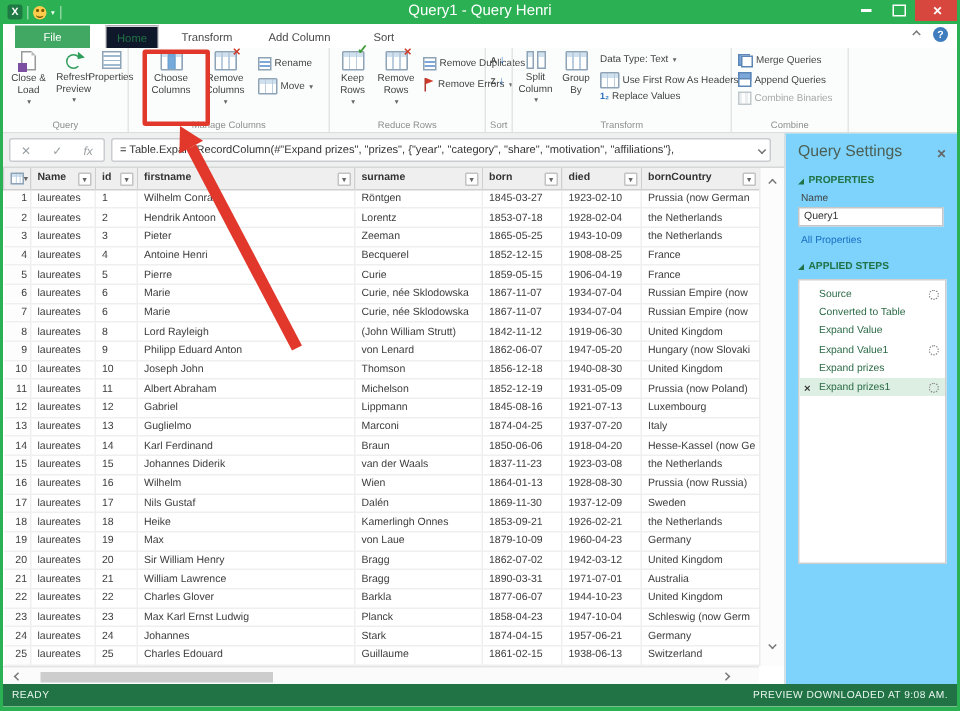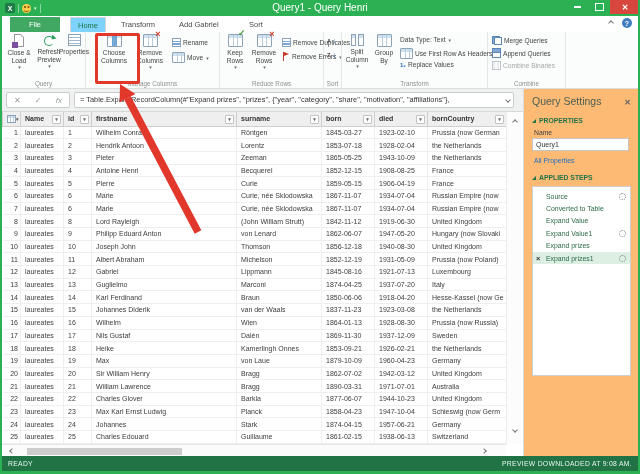--- a/index.html
+++ b/index.html
@@ -22,21 +22,21 @@
   .wb { width:22px; height:14px; display:flex; align-items:center; justify-content:center; color:#fff; }
   .wb-min::after { content:""; width:7px; height:1.5px; background:#fff; }
   .wb-max::after { content:""; width:7px; height:6px; border:1.2px solid #fff; }
   .wb-close { width:30px; background:#d8473d; font-size:8px; font-weight:bold; }
 
   
   .tabrow { position:absolute; left:0; top:16px; width:636px; height:16px; background:#ffffff; }
   .ftab { position:absolute; left:8px; top:1px; width:50px; height:15px; background:#41a863; color:#fff; font-size:7.5px;
           display:flex; align-items:center; justify-content:center; }
   .rtab { position:absolute; top:1px; height:15px; font-size:7.5px; color:#494949; display:flex; align-items:center; justify-content:center; padding:0 7px; }
-  .rtab.active { border:1px solid #d4d4d4; border-bottom:none; color:#217346; background:#7dd3fc; }
+  .rtab.active { border:1px solid #d4d4d4; border-bottom:none; color:#217346; background:#0f172a; }
   .ribbonctl { position:absolute; right:6px; top:2px; display:flex; align-items:center; gap:9px; }
   .chv { display:inline-block; width:4px; height:4px; border-right:1.2px solid #777; border-bottom:1.2px solid #777; }
   .chv.up { transform:rotate(-135deg); } .chv.down { transform:rotate(45deg); }
   .chv.left { transform:rotate(135deg); } .chv.right { transform:rotate(-45deg); }
   .helpq { width:10px; height:10px; border-radius:50%; background:#3f7dbf; color:#fff; font-size:7px; font-weight:bold; display:flex; align-items:center; justify-content:center; }
 
   
   .ribbon { position:absolute; left:0; top:32px; width:636px; height:57px; background:#fbfcfc; border-bottom:1px solid #dcdedd; }
   .rgroup { position:absolute; top:0; height:56px; border-right:1px solid #e4e6e5; }
   .glabel { position:absolute; bottom:1px; left:0; right:0; text-align:center; font-size:6.3px; color:#8f8f8f; }
@@ -104,21 +104,21 @@
             background:repeating-linear-gradient(90deg, transparent 0 2.3px, #b9cdde 2.3px 3px), linear-gradient(#cfe0ef 0 2px,#fff 2px); vertical-align:middle; }
 
   
   .vscroll { position:absolute; left:504px; top:112px; width:17px; height:332px; background:#fcfcfc; border-left:1px solid #ececec; }
   .vscroll .chv { position:absolute; left:6px; border-color:#777; }
   .hscrollrow { position:absolute; left:0; top:444px; width:504px; height:12px; background:#fbfbfb; border-top:1px solid #e6e6e6; }
   .hthumb { position:absolute; left:25px; top:2.5px; width:155px; height:7px; background:#cdcdcd; }
   .hs-arrow { position:absolute; top:4px; }
 
   
-  .panel { position:absolute; left:521px; top:89px; width:115px; height:367px; background:#fdba74; border-left:1px solid #dcdedd; padding:6px 6px 0 8px; }
+  .panel { position:absolute; left:521px; top:89px; width:115px; height:367px; background:#7dd3fc; border-left:1px solid #dcdedd; padding:6px 6px 0 8px; }
   .ptitle { font-size:10.5px; color:#4c5f54; }
   .pclose { position:absolute; right:7px; top:9px; font-size:8px; color:#666; font-weight:bold; }
   .phead { display:flex; align-items:center; gap:3px; font-size:6.8px; font-weight:bold; color:#217346; margin-top:10px; }
   .tri { width:0; height:0; border-left:4px solid transparent; border-bottom:4px solid #217346; }
   .nlabel { font-size:6.8px; color:#444; margin:5px 0 2px 2px; }
   .ninput { width:97px; height:13px; background:#fff; border:1px solid #c6c6c6; font-size:7px; color:#333; line-height:12px; padding-left:3px; }
   .alink { font-size:6.8px; color:#1b6ec2; margin:6px 0 0 2px; }
   .stepsbox { margin-top:5px; width:99px; height:190px; background:#fff; border:1px solid #cfcfcf; padding-top:3px; }
   .step { position:relative; height:12.4px; display:flex; align-items:center; font-size:6.9px; color:#2b6a46; padding-left:13px; }
   .step .delx { position:absolute; left:3px; font-size:7.5px; color:#333; font-weight:bold; }
@@ -151,21 +151,21 @@
       <span class="wb wb-min"></span>
       <span class="wb wb-max"></span>
       <span class="wb wb-close">✕</span>
     </div>
   </div>
 
   <div class="tabrow">
     <div class="ftab">File</div>
     <div class="rtab active" style="left:68px;">Home</div>
     <div class="rtab" style="left:112px;">Transform</div>
-    <div class="rtab" style="left:170px;">Add Gabriel</div>
+    <div class="rtab" style="left:170px;">Add Column</div>
     <div class="rtab" style="left:240px;">Sort</div>
     <div class="ribbonctl">
       <span class="chv up"></span>
       <span class="helpq">?</span>
     </div>
   </div>
 
   <div class="ribbon">
 
     <div class="rgroup" style="left:0; width:84px;">

